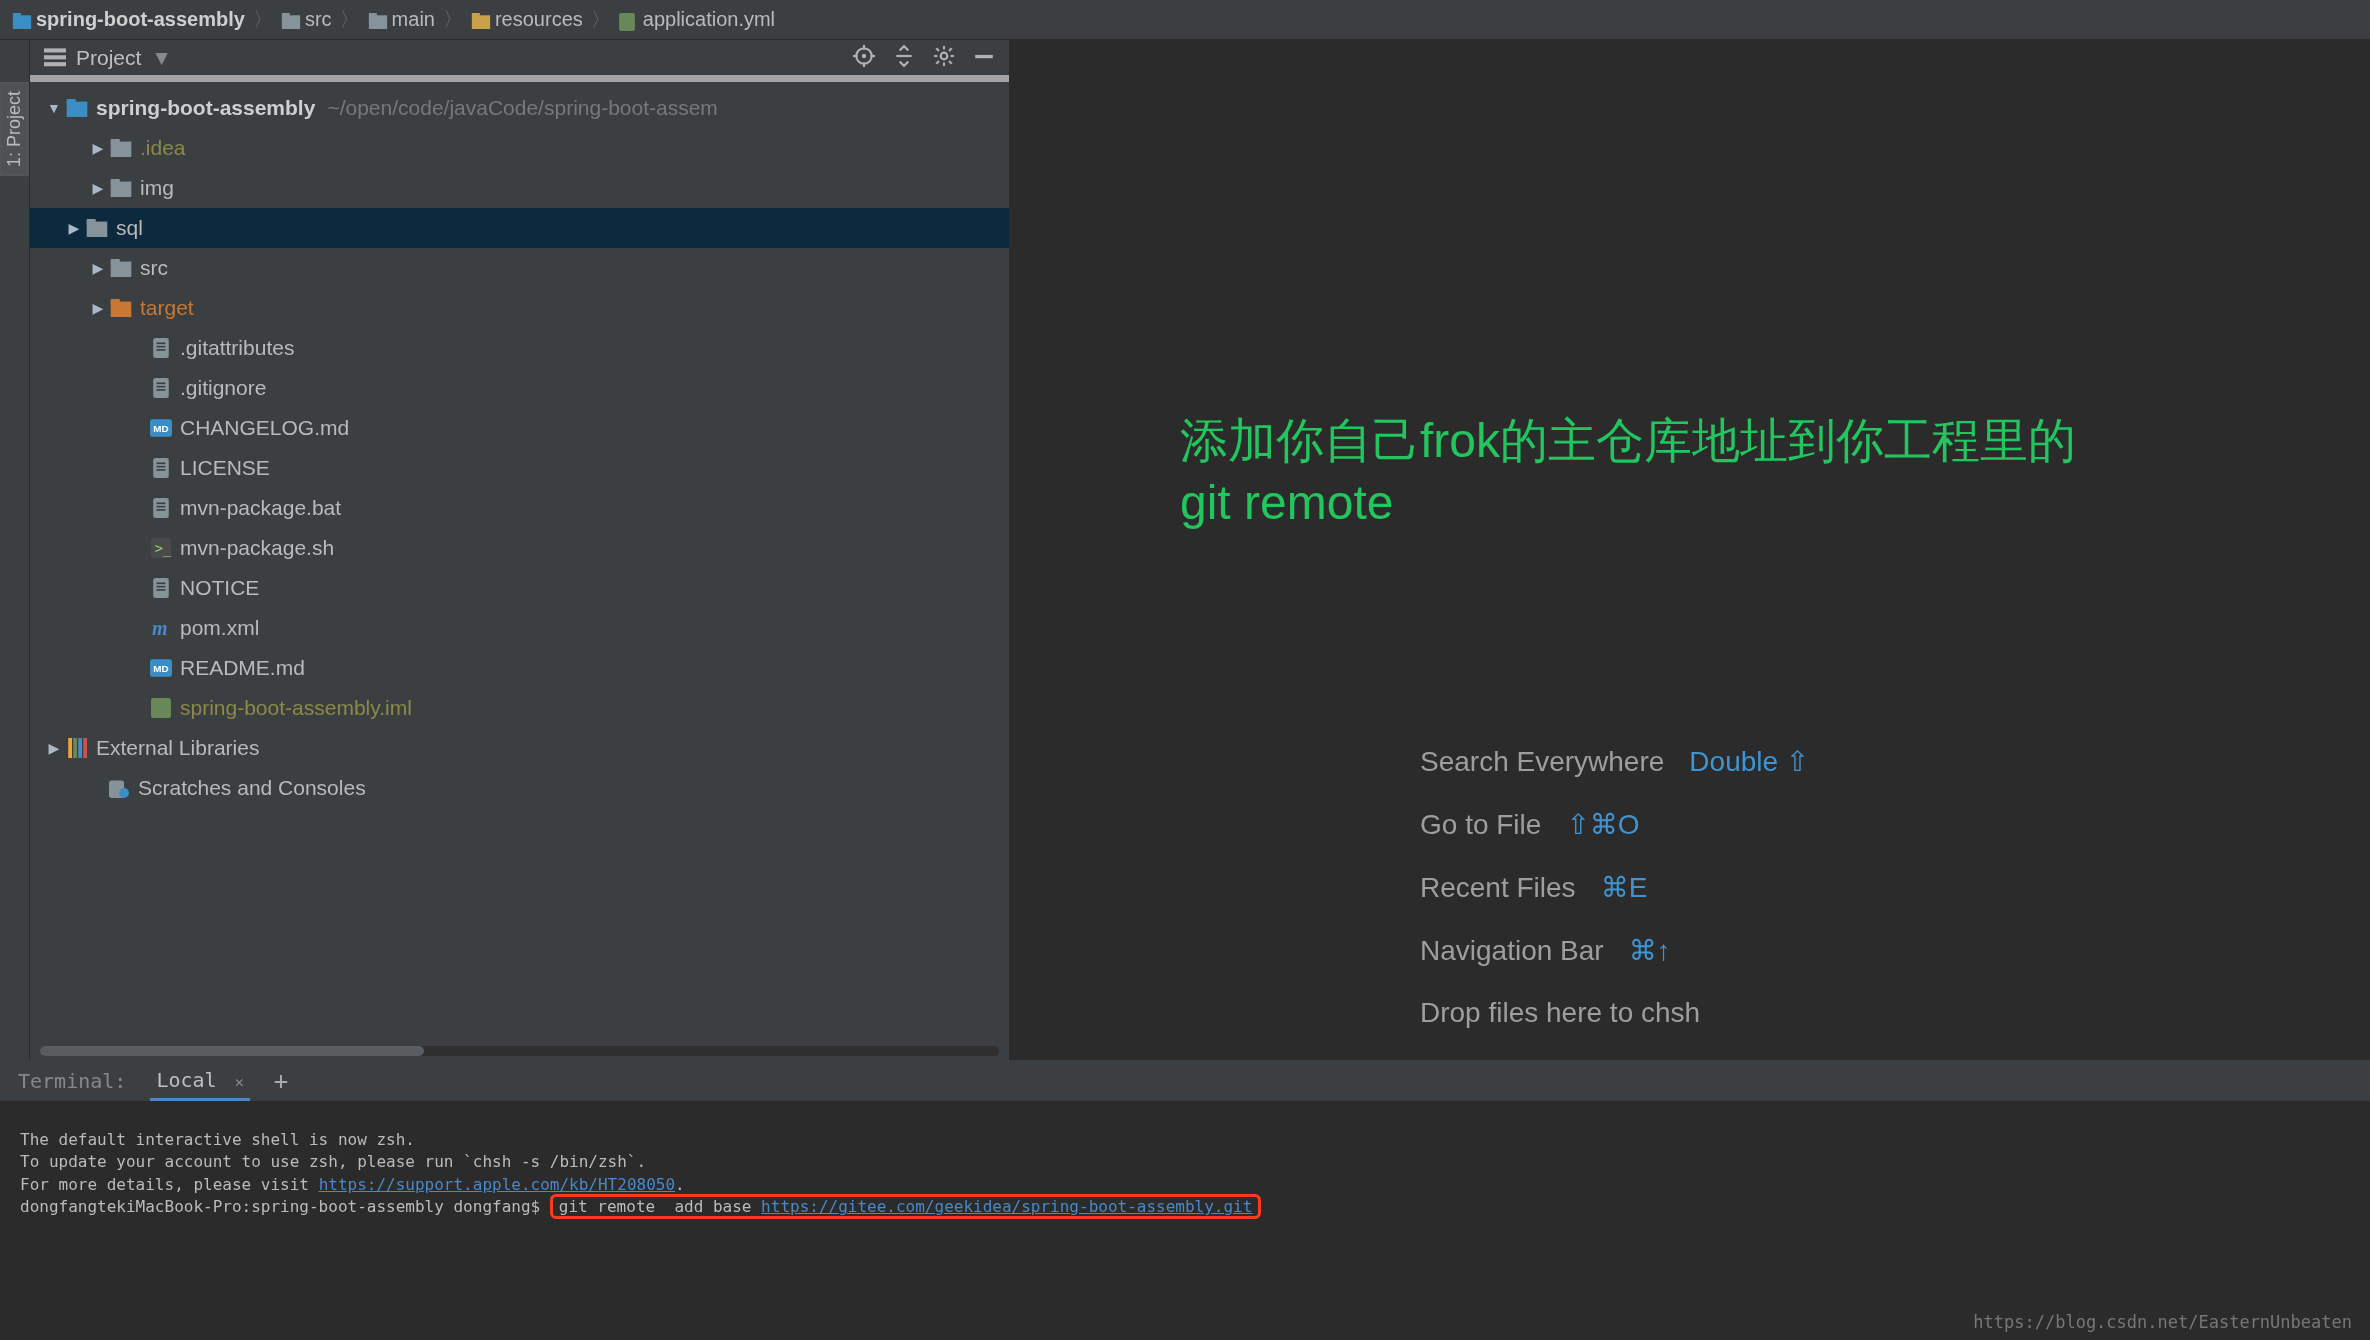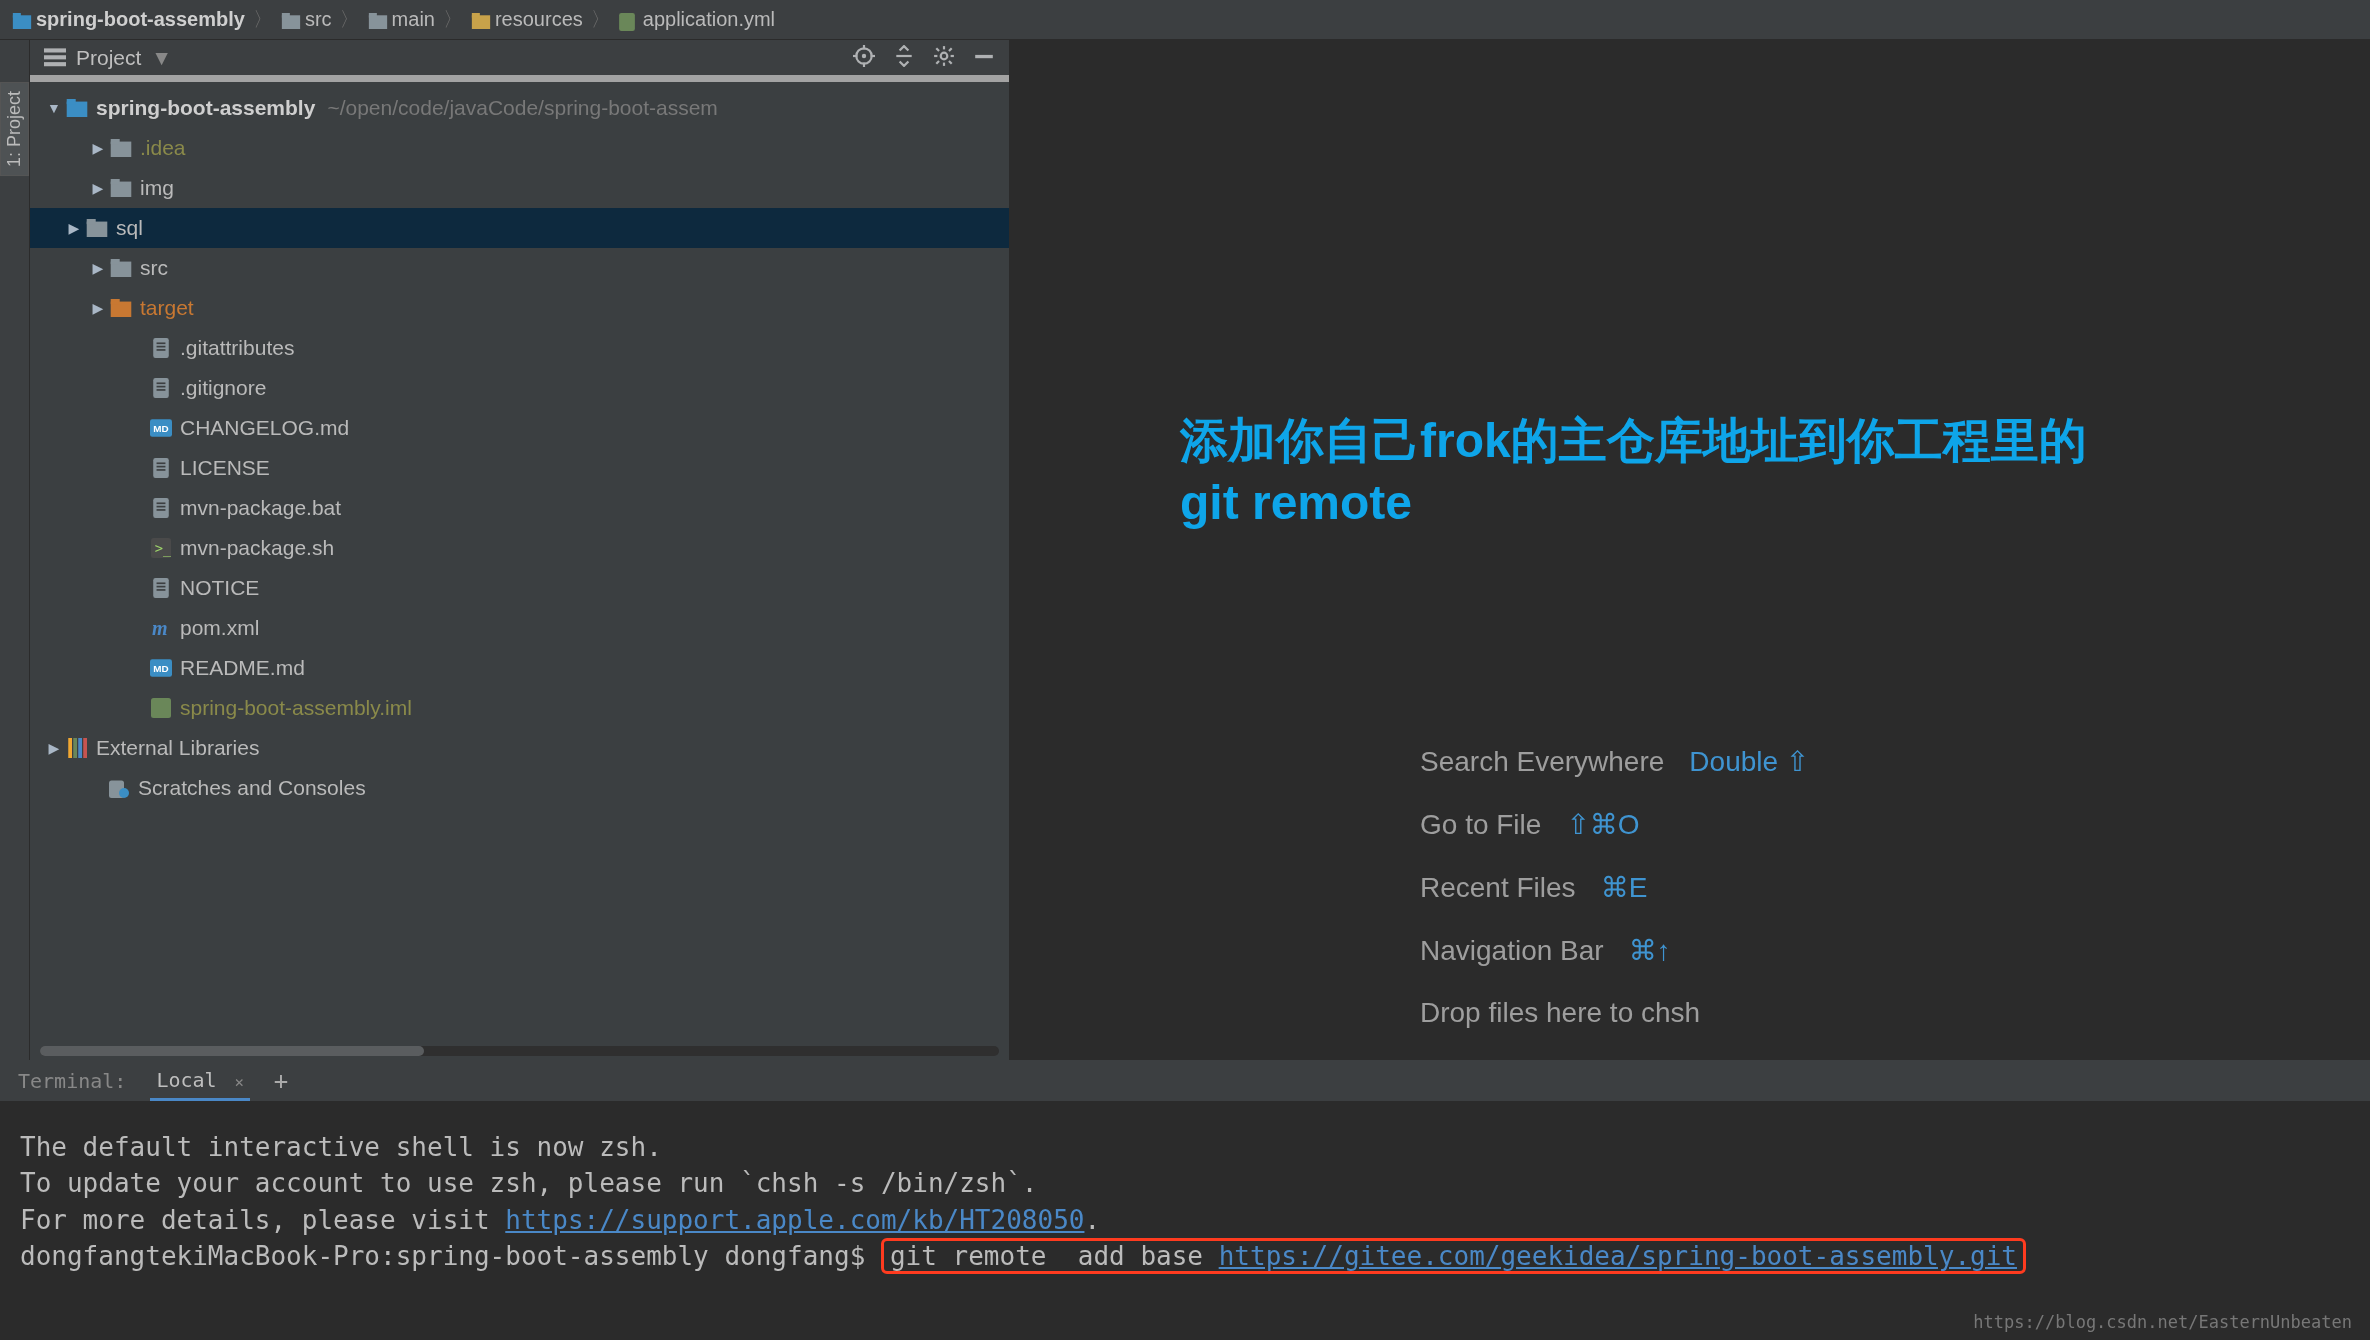--- a/index.html
+++ b/index.html
@@ -86,23 +86,23 @@
   .depth-2{padding-left:98px;}
   .scroll-track{ position:absolute; left:10px; right:10px; bottom:4px; height:10px; background:#2f2f2f; border-radius:5px;}
   .scroll-thumb{position:absolute;left:0;width:40%;height:100%;background:#5a5d5f;border-radius:5px;}
   .editor-area {
     flex:1; background:#2b2b2b; position:relative;
   }
   .annotation {
     position:absolute;
     left: 170px;
     top: 370px;
-    color:#0ea5e9;
+    color:#22c55e;
     font-size:48px;
-    font-weight:700;
+    font-weight:400;
     line-height:1.3;
   }
   .tips {
     position:absolute;
     left: 410px;
     top: 705px;
     font-size:28px;
     color:#9e9e9e;
   }
   .tips .row{ display:flex; gap:25px; margin-bottom:30px; align-items:flex-end;}
@@ -120,21 +120,21 @@
     display:flex; align-items:center;
     padding:0 18px;
     gap:24px;
     font-size:20px;
     color:#888;
   }
   .term-tabs .active{ color:#bfbfbf; border-bottom:3px solid #4a88c7; padding:6px 6px;}
   .term-tabs .closex{color:#888;margin-left:6px;font-size:15px;}
   .term-body {
     flex:1; overflow:hidden; padding:28px 20px 10px 20px;
-    font-size:26px; color:#bbbbbb;
+    font-size:16px; color:#bbbbbb;
     line-height:1.4;
     white-space:pre;
   }
   .term-body a{ color:#4a88c7; text-decoration:underline;}
   .term-body .cmd-box{
     border:3px solid #ff3b1f;
     border-radius:6px;
     padding:0 6px;
     display:inline;
   }

